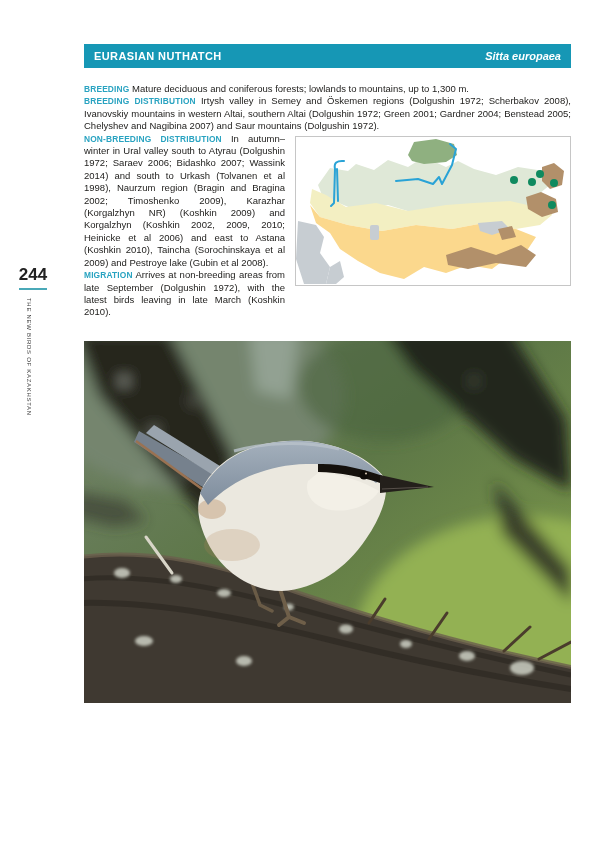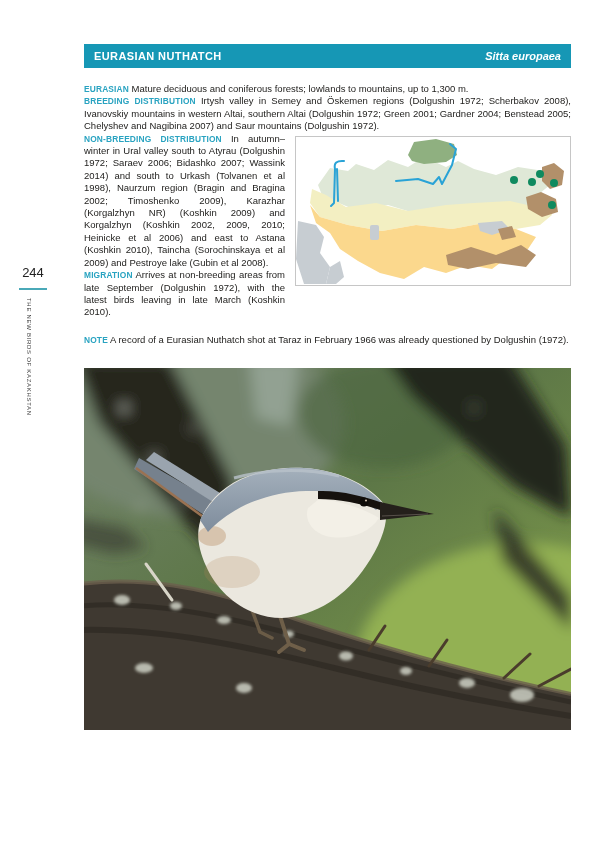--- a/index.html
+++ b/index.html
@@ -3,21 +3,21 @@
 <meta charset="utf-8">
 <style>
   html,body{margin:0;padding:0;background:#ffffff;}
   .page{
     position:relative;width:600px;height:847px;background:#ffffff;overflow:hidden;
     font-family:"Liberation Sans",sans-serif;color:#1d1c1a;
   }
   
   .pagenum{
     position:absolute;left:16px;top:265px;width:34px;text-align:center;
-    font-size:13px;font-weight:normal;color:#222;
+    font-size:17px;font-weight:bold;color:#222;
   }
   .sidebar-rule{
     position:absolute;left:19px;top:288px;width:28px;height:2px;background:var(--sidebar_rule);
   }
   .book-title{
     position:absolute;left:26px;top:298px;height:130px;
     writing-mode:vertical-rl;font-size:6px;letter-spacing:.7px;color:#3f3f3f;white-space:nowrap;
   }
   
   .content{position:absolute;left:84px;top:44px;width:487px;}
@@ -56,21 +56,21 @@
   <div class="book-title">THE NEW BIRDS OF KAZAKHSTAN</div>
 
   <div class="content">
 
     <div class="header-bar">
       <span class="title">EURASIAN NUTHATCH</span>
       <span class="species">Sitta europaea</span>
     </div>
 
     <div class="body-text">
-      <p><span class="label">EURASIAN</span> <span>Mature deciduous and coniferous forests; lowlands to mountains, up to 1,300 m.</span></p>
+      <p><span class="label">BREEDING</span> <span>Mature deciduous and coniferous forests; lowlands to mountains, up to 1,300 m.</span></p>
       <p><span class="label">BREEDING DISTRIBUTION</span> <span>Irtysh valley in Semey and Öskemen regions (Dolgushin 1972; Scherbakov 2008), Ivanovskiy mountains in western Altai, southern Altai (Dolgushin 1972; Green 2001; Gardner 2004; Benstead 2005; Chelyshev and Nagibina 2007) and Saur mountains (Dolgushin 1972).</span></p>
 
       <div class="map-float">
         <svg viewBox="0 0 274 148">
 
           <g>
             <path fill="var(--map_north)" d="M22,48 L34,31 L52,34 L60,27 L78,33 L92,23 L112,30 L128,20 L150,30 L162,24 L178,32 L200,38 L222,30 L248,34 L254,48 L244,56 L250,64 L238,72 L214,66 L196,74 L170,68 L146,74 L118,76 L92,68 L62,74 L38,64 L26,58 Z"></path>
           </g>
 
           <g>
@@ -110,21 +110,20 @@
             <circle cx="236" cy="45" r="4"></circle>
             <circle cx="244" cy="37" r="4"></circle>
             <circle cx="258" cy="46" r="4"></circle>
             <circle cx="256" cy="68" r="4"></circle>
           </g>
         </svg>
       </div>
 
       <p><span class="label">NON-BREEDING DISTRIBUTION</span> <span>In autumn–winter in Ural valley south to Atyrau (Dolgushin 1972; Saraev 2006; Bidashko 2007; Wassink 2014) and south to Urkash (Tolvanen et al 1998), Naurzum region (Bragin and Bragina 2002; Timoshenko 2009), Karazhar (Korgalzhyn NR) (Koshkin 2009) and Korgalzhyn (Koshkin 2002, 2009, 2010; Heinicke et al 2006) and east to Astana (Koshkin 2010), Taincha (Sorochinskaya et al 2009) and Pestroye lake (Gubin et al 2008).</span></p>
       <p><span class="label">MIGRATION</span> <span>Arrives at non-breeding areas from late September (Dolgushin 1972), with the latest birds leaving in late March (Koshkin 2010).</span></p>
-      <p class="note"><span class="label">NOTE</span> <span>A record of a Eurasian Nuthatch shot at Taraz in February 1966 was already questioned by Dolgushin (1972).</span></p>
     </div>
 
     <div class="photo">
       <svg viewBox="0 0 487 362">
         <defs>
           <linearGradient id="bg" x1="0" y1="0" x2="1" y2="1">
             <stop offset="0" stop-color="#74836f"></stop>
             <stop offset="0.45" stop-color="#5d7747"></stop>
             <stop offset="1" stop-color="#83a04a"></stop>
           </linearGradient>

